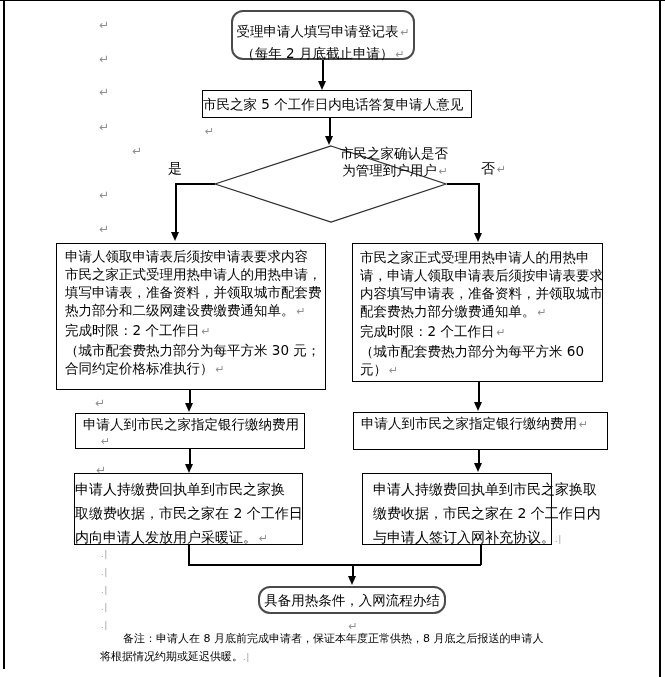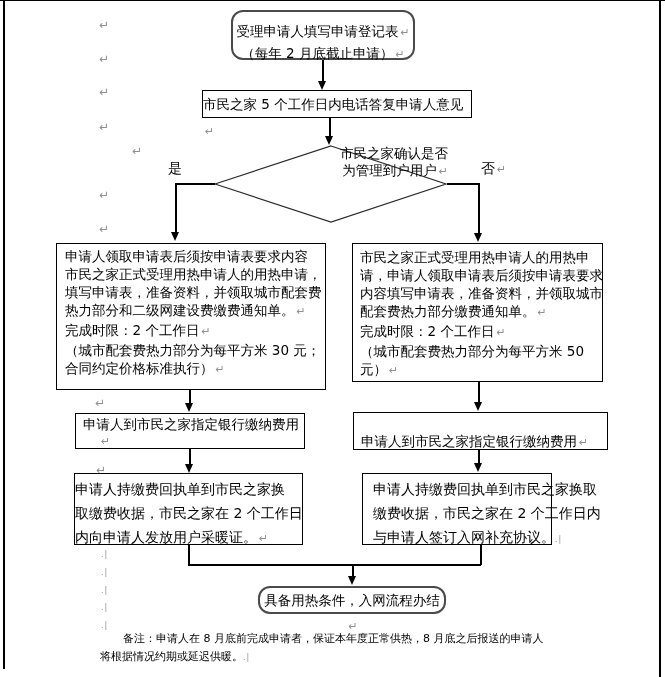--- a/index.html
+++ b/index.html
@@ -90,35 +90,35 @@
     <div class="bl"><span>（城市配套费热力部分为每平方米 30 元；</span></div>
     <div class="bl"><span>合同约定价格标准执行）</span><span class="pm">↵</span></div>
   </div>
 
   <div class="node" style="left:352px;top:243px;width:251px;height:139px;padding:4px 4px 0 7px;line-height:18px">
     <div class="bl"><span>市民之家正式受理用热申请人的用热申</span></div>
     <div class="bl"><span>请，申请人领取申请表后须按申请表要求</span></div>
     <div class="bl"><span>内容填写申请表，准备资料，并领取城市</span></div>
     <div class="bl"><span>配套费热力部分缴费通知单。</span><span class="pm">↵</span></div>
     <div class="bl"><span>完成时限：2 个工作日</span><span class="pm">↵</span></div>
-    <div class="bl"><span>（城市配套费热力部分为每平方米  50</span></div>
+    <div class="bl"><span>（城市配套费热力部分为每平方米  60</span></div>
     <div class="bl"><span>元）</span><span class="pm">↵</span></div>
   </div>
 
   <div class="vl" style="left:189px;top:390px;height:14px"></div>
   <div class="ah" style="left:185px;top:403px"></div>
   <div class="vl" style="left:478px;top:382px;height:21px"></div>
   <div class="ah" style="left:474px;top:402px"></div>
 
   <div class="node" style="left:75px;top:413px;width:230px;height:36px;padding:2px 0 0 7px;line-height:16px">
     <div class="bl"><span>申请人到市民之家指定银行缴纳费用</span></div>
     <div class="bl" style="margin-left:16px"><span class="pm">↵</span></div>
   </div>
 
-  <div class="node" style="left:353px;top:412px;width:255px;height:38px;padding:20px 0 0 7px;line-height:16px">
+  <div class="node" style="left:353px;top:412px;width:255px;height:38px;padding:2px 0 0 7px;line-height:16px">
     <div class="bl"><span>申请人到市民之家指定银行缴纳费用</span><span class="pm">↵</span></div>
   </div>
 
   <div class="vl" style="left:189px;top:449px;height:16px"></div>
   <div class="ah" style="left:185px;top:464px"></div>
   <div class="vl" style="left:478px;top:450px;height:14px"></div>
   <div class="ah" style="left:474px;top:463px"></div>
 
   <div class="node" style="left:74px;top:473px;width:229px;height:72px;padding:3px 0 0 0;line-height:24px;font-size:14px">
     <div class="bl"><span>申请人持缴费回执单到市民之家换</span></div>

